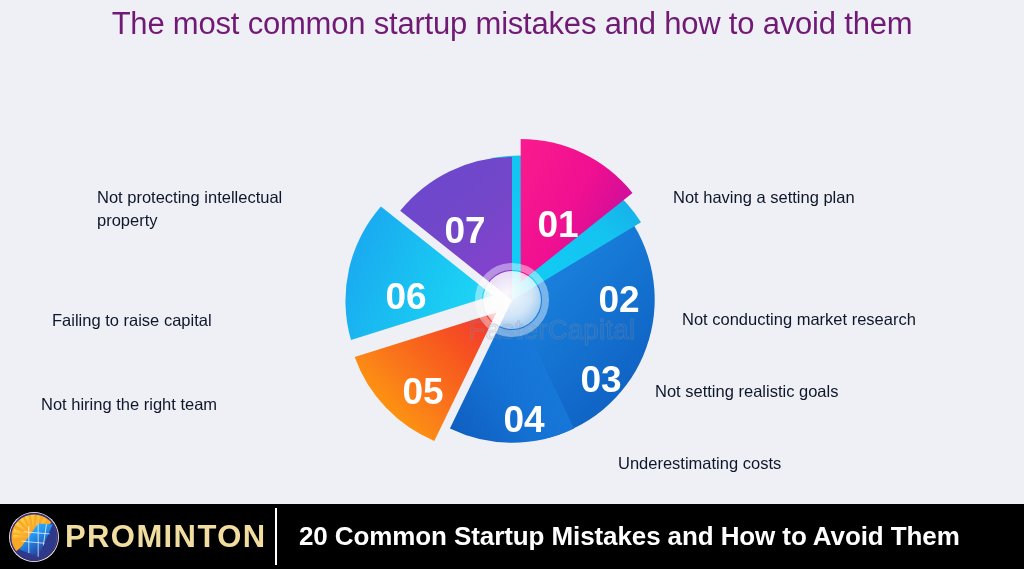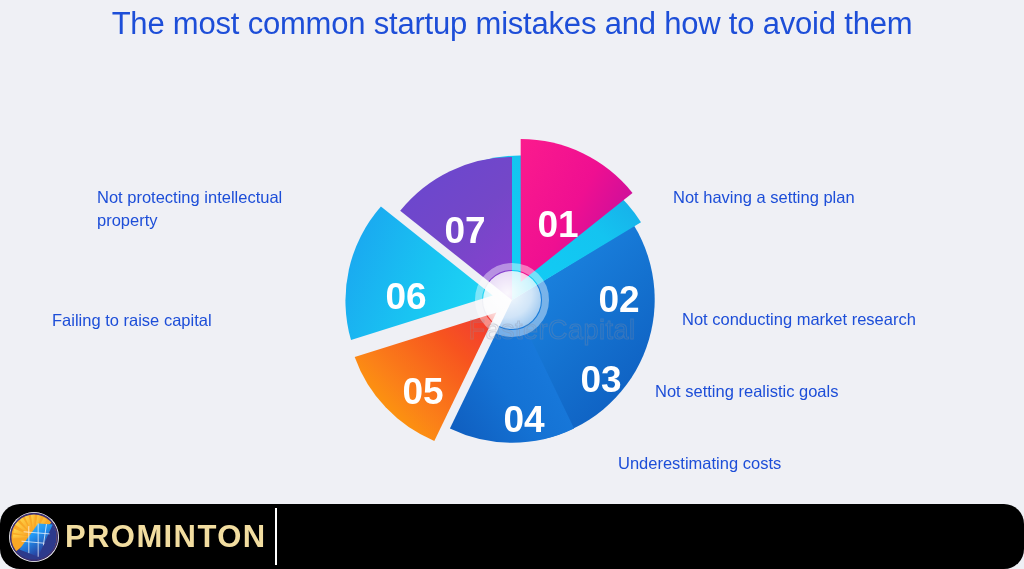--- a/index.html
+++ b/index.html
@@ -22,21 +22,21 @@
   #slide-title {
     position: absolute;
     left: 0;
     top: 6px;
     width: 1024px;
     text-align: center;
     font-family: "Liberation Sans", sans-serif;
     font-size: 31px;
     font-weight: 400;
     letter-spacing: -0.2px;
-    color: #1d4ed8;
+    color: #701a75;
     white-space: nowrap;
   }
 
   
   #wheel-area {
     position: absolute;
     left: 347px;
     top: 110px;
     width: 330px;
     height: 380px;
@@ -78,38 +78,37 @@
     stroke: #8d8fa0;
     stroke-width: 1.1px;
   }
 
   
   .callout {
     position: absolute;
     font-family: "Liberation Sans", sans-serif;
     font-size: 16.5px;
     font-weight: 400;
-    color: #1d4ed8;
+    color: #0f172a;
     line-height: 1.42;
     white-space: pre-line;
   }
   .callout.right { text-align: left; }
   .callout.left  { text-align: left; }
 
   
   #bottom-bar {
     position: absolute;
     left: 0;
     bottom: 0;
     width: 1024px;
     height: 65px;
     background: #000000;
     display: flex;
     align-items: stretch;
-    border-radius: 20px;
   }
   #brand-block {
     position: relative;
     width: 277px;
     height: 65px;
     display: flex;
     align-items: center;
     padding-left: 8px;
     box-sizing: border-box;
   }
@@ -235,20 +234,21 @@
   </svg>
 
   <div class="callout right" style="left:673px; top:186px; width:340px;">Not having a setting plan</div>
   <div class="callout right" style="left:682px; top:280px; width:340px;margin-top:28px;">Not conducting market research</div>
   <div class="callout right" style="left:655px; top:365px; width:340px;margin-top:15px;">Not setting realistic goals</div>
   <div class="callout right" style="left:618px; top:452px; width:340px;">Underestimating costs</div>
 
   <div class="callout left" style="left:97px; top:186px; width:250px;">Not protecting intellectual
 property</div>
   <div class="callout left" style="left:52px; top:309px; width:290px;">Failing to raise capital</div>
+  <div class="callout left" style="left:41px; top:393px; width:300px;">Not hiring the right team</div>
 
   <div id="bottom-bar">
     <div id="brand-block">
       <svg id="brand-logo" viewBox="0 0 100 100">
         <defs>
           <linearGradient id="rayGrad" x1="0%" y1="0%" x2="100%" y2="100%">
             <stop offset="0%" stop-color="#ffd94a"></stop>
             <stop offset="100%" stop-color="#f7931e"></stop>
           </linearGradient>
           <linearGradient id="panelGrad" x1="0%" y1="0%" x2="60%" y2="100%">
@@ -276,15 +276,16 @@
           <path d="M40 29 L40 81"></path>
           <path d="M74 25 L68 66"></path>
           <path d="M30 40 L80 44"></path>
           <path d="M26 58 L70 62"></path>
         </g>
         <circle cx="50" cy="50" r="45" fill="none" stroke="#3a2f70" stroke-width="3"></circle>
       </svg>
       <div id="brand-name">PROMINTON</div>
       <div id="brand-divider"></div>
     </div>
+    <div id="bar-caption">20 Common Startup Mistakes and How to Avoid Them</div>
   </div>
 
 </div>
 
 </body></html>

